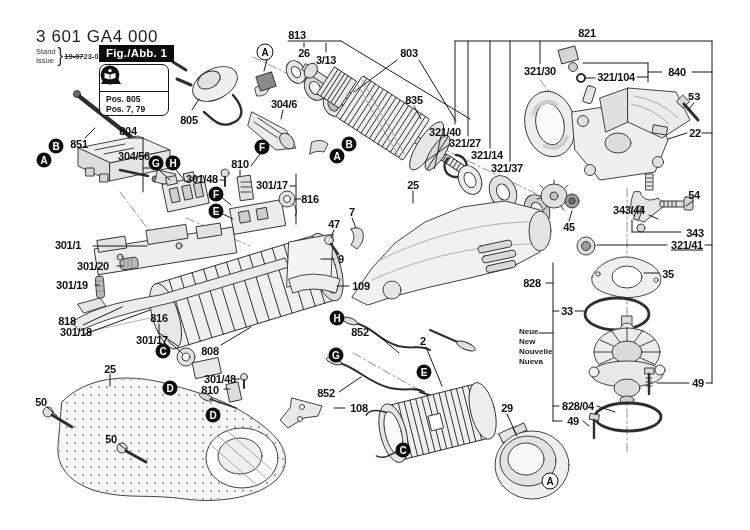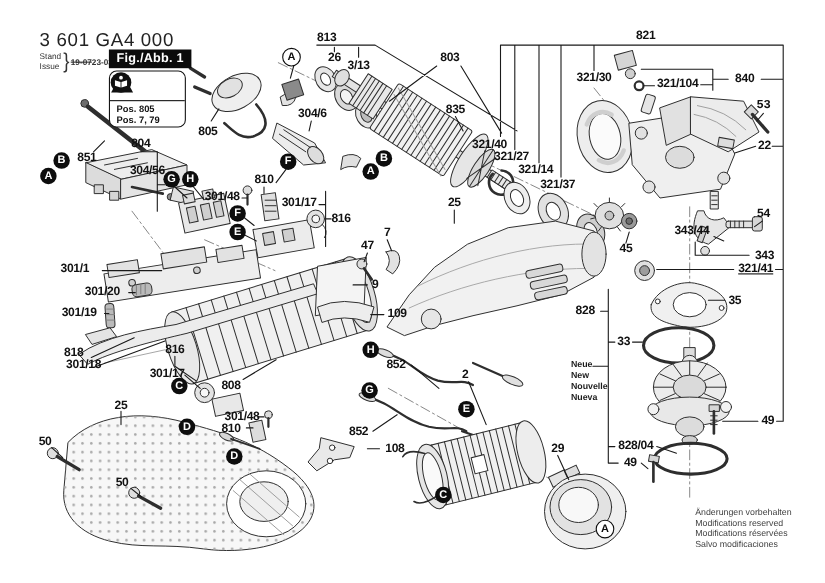--- a/index.html
+++ b/index.html
@@ -462,20 +462,14 @@
       <span class="marker outline" style="left: 550px; top: 481px;">A</span>
     </div>
 
   <div class="neue-block">
     <div>Neue</div>
     <div>New</div>
     <div>Nouvelle</div>
     <div>Nueva</div>
   </div>
 
-  <div class="footer-note">
-    <div>Änderungen vorbehalten</div>
-    <div>Modifications reserved</div>
-    <div>Modifications réservées</div>
-    <div>Salvo modificaciones</div>
-  </div>
 
 </div>
 
 </body></html>

